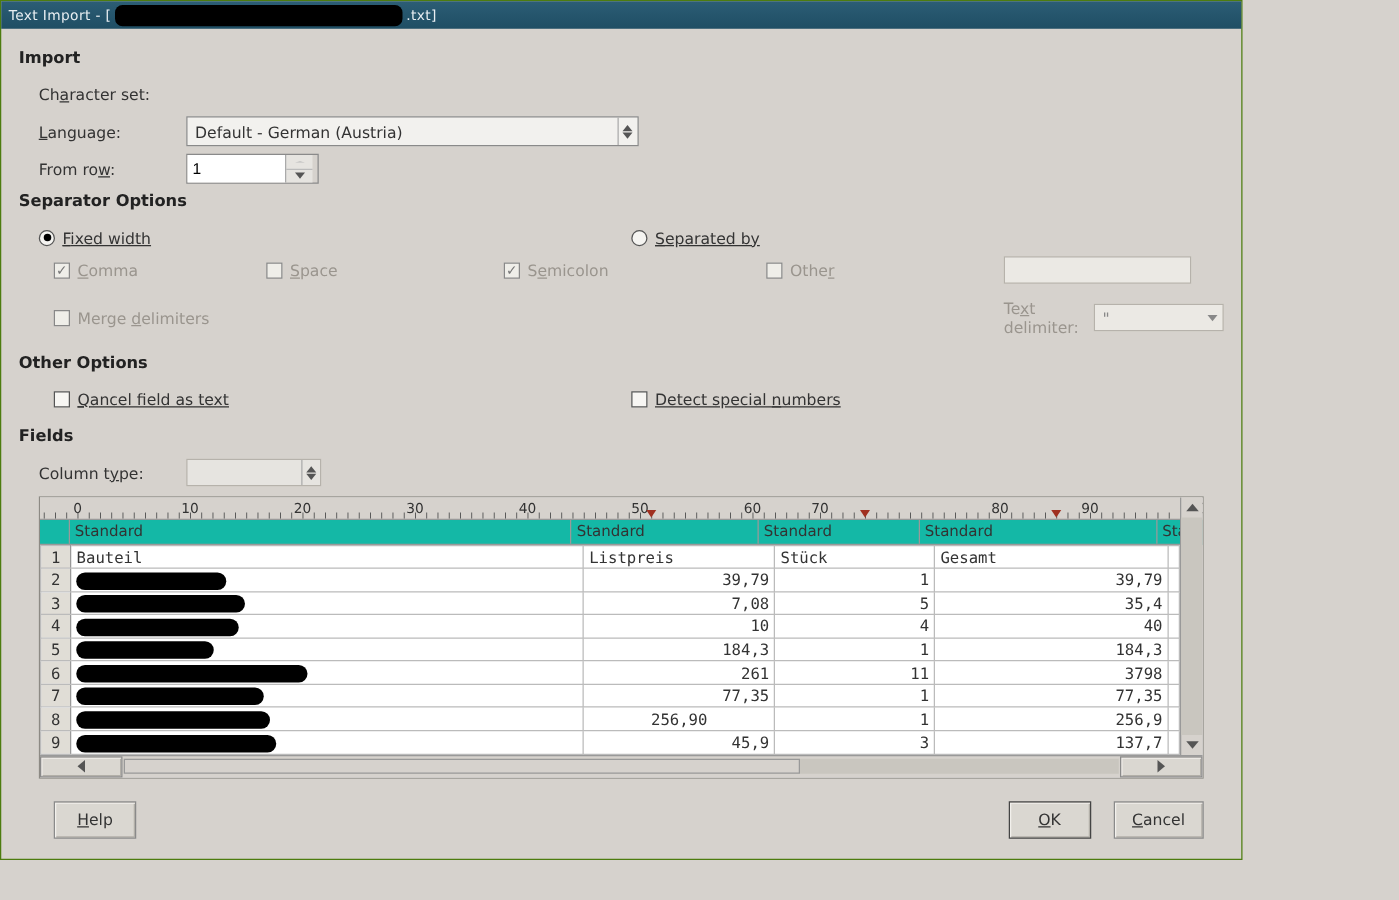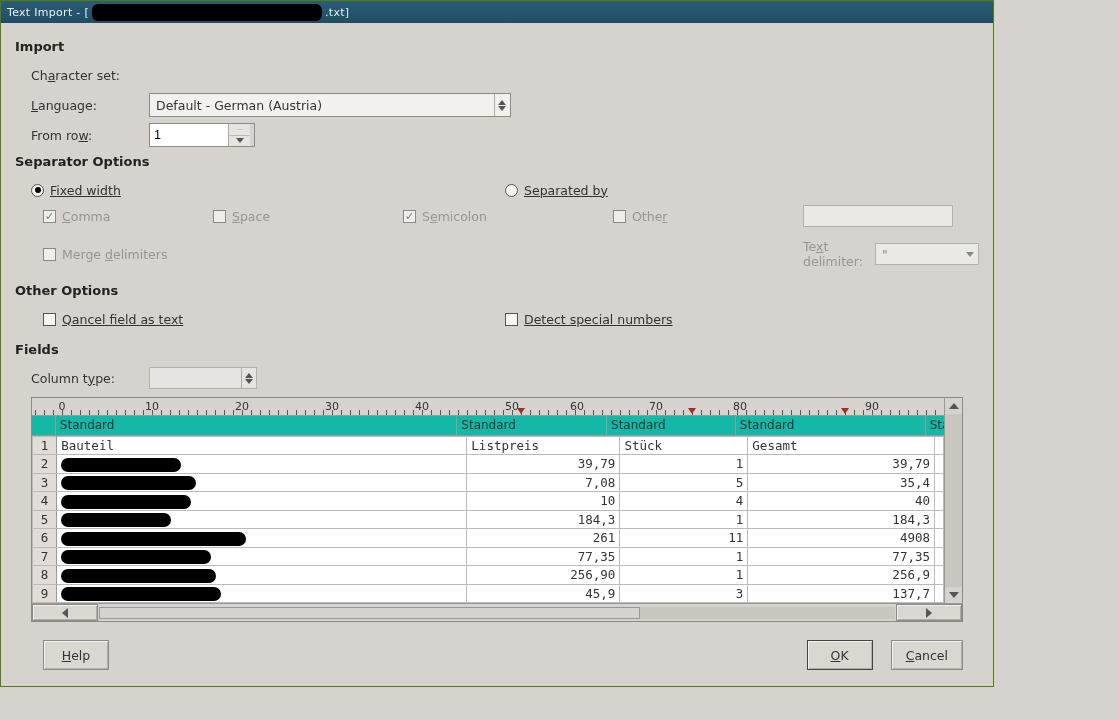--- a/index.html
+++ b/index.html
@@ -330,23 +330,23 @@
     <div class="preview">
       <div class="ruler">
         <div class="bg"></div>
 
       <span class="num" style="left: 30px;">0</span>
           <span class="num" style="left: 120px;">10</span>
           <span class="num" style="left: 210px;">20</span>
           <span class="num" style="left: 300px;">30</span>
           <span class="num" style="left: 390px;">40</span>
           <span class="num" style="left: 480px;">50</span>
-          <span class="num" style="left: 545px;">60</span>
+          <span class="num" style="left: 570px;">60</span>
           <span class="num" style="left: 624px;">70</span>
-          <span class="num" style="left: 708px;">80</span>
+          <span class="num" style="left: 768px;">80</span>
           <span class="num" style="left: 840px;">90</span>
           <span class="num" style="left: 930px;">100</span>
           <span class="num" style="left: 1020px;">120</span>
           <span class="mark" style="left: 489px;"></span>
           <span class="mark" style="left: 660px;"></span>
           <span class="mark" style="left: 813px;"></span>
           <span class="mark" style="left: 1020px;"></span>
         </div>
       <div class="colheads">
         <div style="width:26px;"></div>
@@ -405,35 +405,35 @@
               <td style="text-align: right;">184,3</td>
               <td style="text-align: right;">1</td>
               <td style="text-align: right;">184,3</td>
               <td></td>
             </tr>
             <tr>
               <th class="rownum">6</th>
               <td><span class="redact" style="width: 185px;"></span></td>
               <td style="text-align: right;">261</td>
               <td style="text-align: right;">11</td>
-              <td style="text-align: right;">4908</td>
+              <td style="text-align: right;">3798</td>
               <td></td>
             </tr>
             <tr>
               <th class="rownum">7</th>
               <td><span class="redact" style="width: 150px;"></span></td>
               <td style="text-align: right;">77,35</td>
               <td style="text-align: right;">1</td>
               <td style="text-align: right;">77,35</td>
               <td></td>
             </tr>
             <tr>
               <th class="rownum">8</th>
               <td><span class="redact" style="width: 155px;"></span></td>
-              <td style="text-align: right;">256,90</td>
+              <td style="text-align: center;">256,90</td>
               <td style="text-align: right;">1</td>
               <td style="text-align: right;">256,9</td>
               <td></td>
             </tr>
             <tr>
               <th class="rownum">9</th>
               <td><span class="redact" style="width: 160px;"></span></td>
               <td style="text-align: right;">45,9</td>
               <td style="text-align: right;">3</td>
               <td style="text-align: right;">137,7</td>

